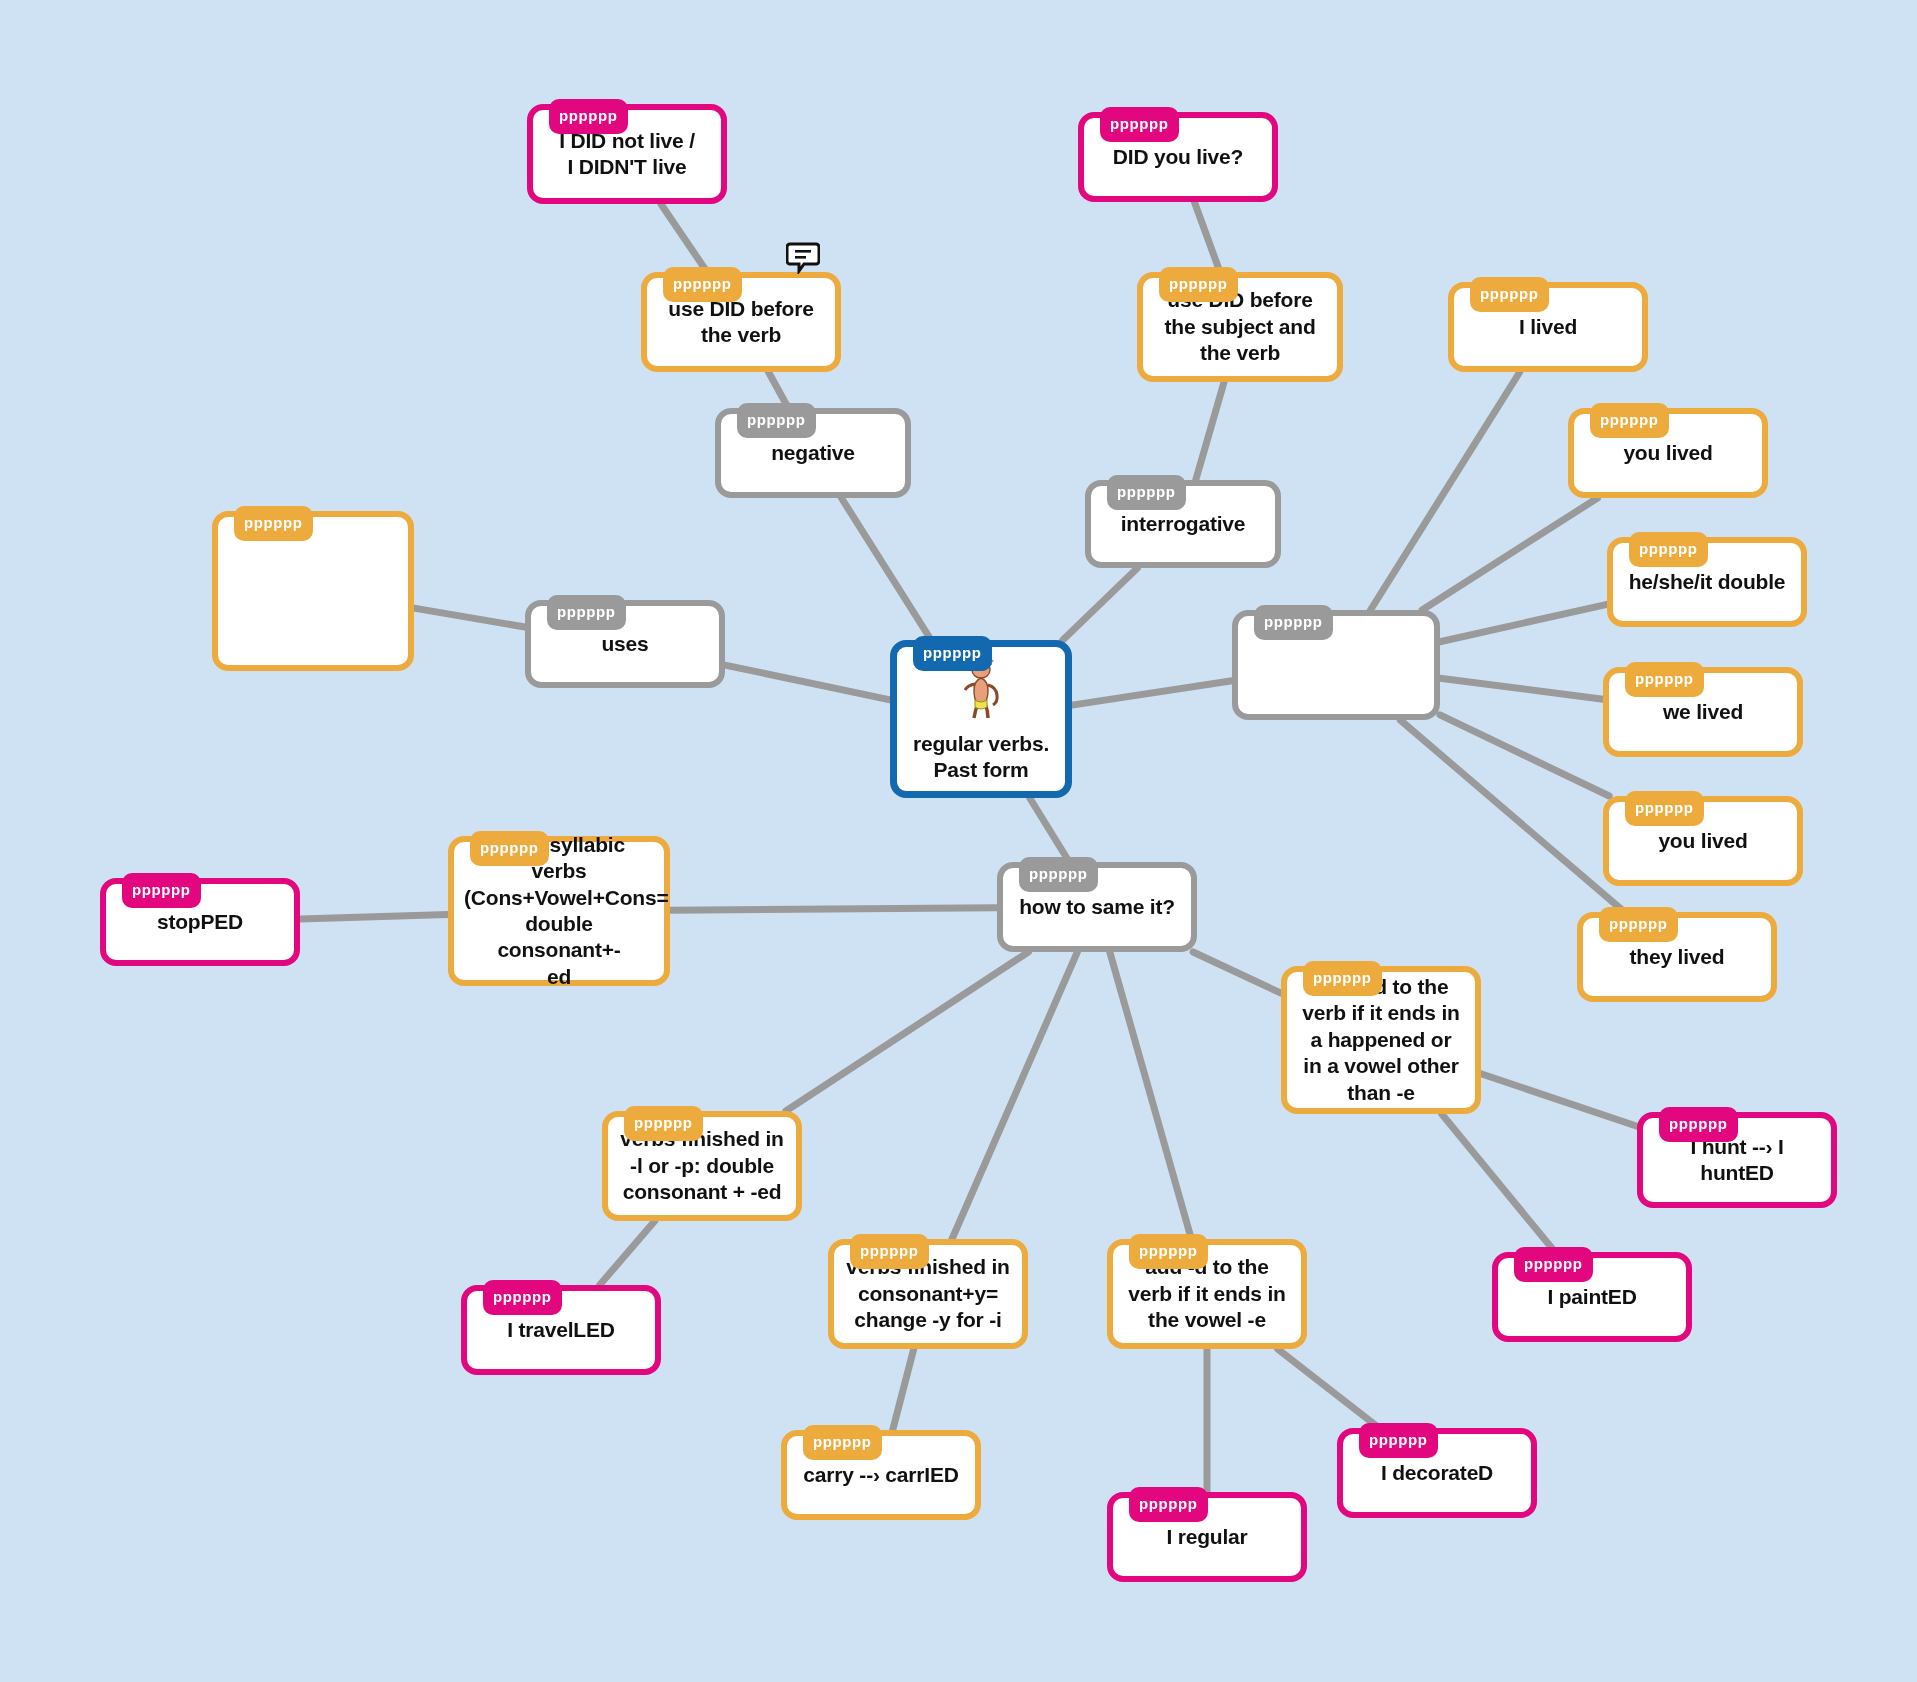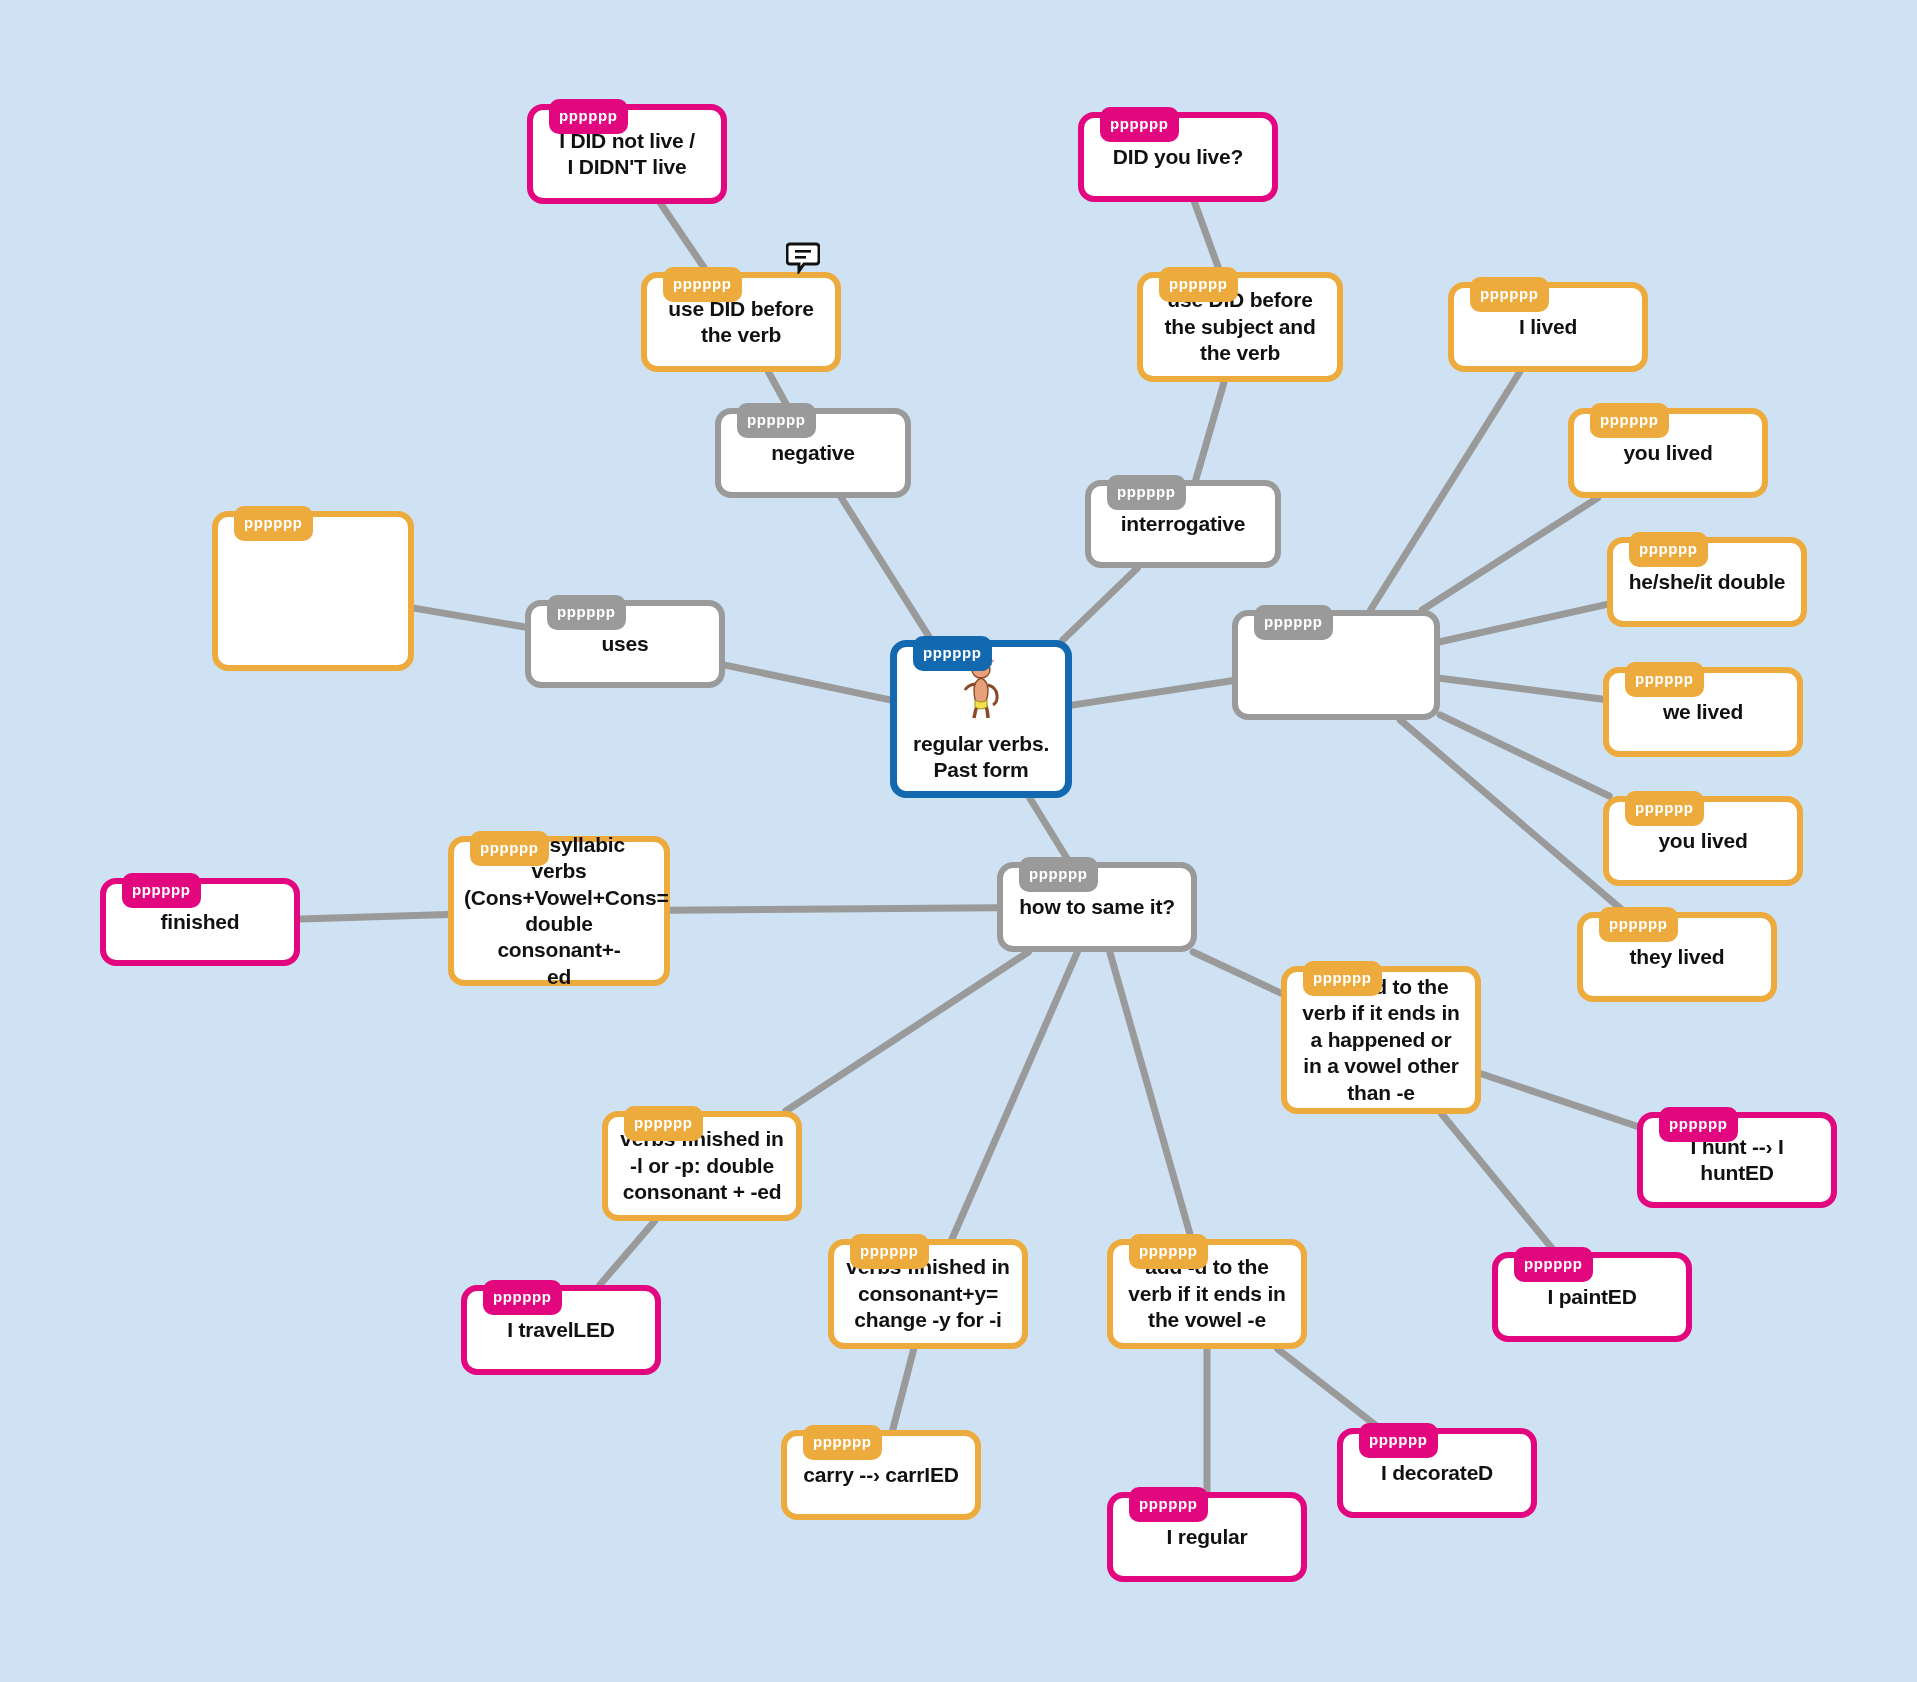--- a/index.html
+++ b/index.html
@@ -215,21 +215,21 @@
       </div>
       <div class="node n-orange" style="left: 448px; top: 836px; width: 222px; height: 150px;">
         <div class="tab">pppppp</div>
         <div class="body">monosyllabic verbs
 (Cons+Vowel+Cons=
 double consonant+-
 ed</div>
       </div>
       <div class="node n-pink" style="left: 100px; top: 878px; width: 200px; height: 88px;">
         <div class="tab">pppppp</div>
-        <div class="body">finished</div>
+        <div class="body">stopPED</div>
       </div>
       <div class="node n-orange" style="left: 602px; top: 1111px; width: 200px; height: 110px;">
         <div class="tab">pppppp</div>
         <div class="body">verbs finished in
 -l or -p: double
 consonant + -ed</div>
       </div>
       <div class="node n-pink" style="left: 461px; top: 1285px; width: 200px; height: 90px;">
         <div class="tab">pppppp</div>
         <div class="body">I travelLED</div>

